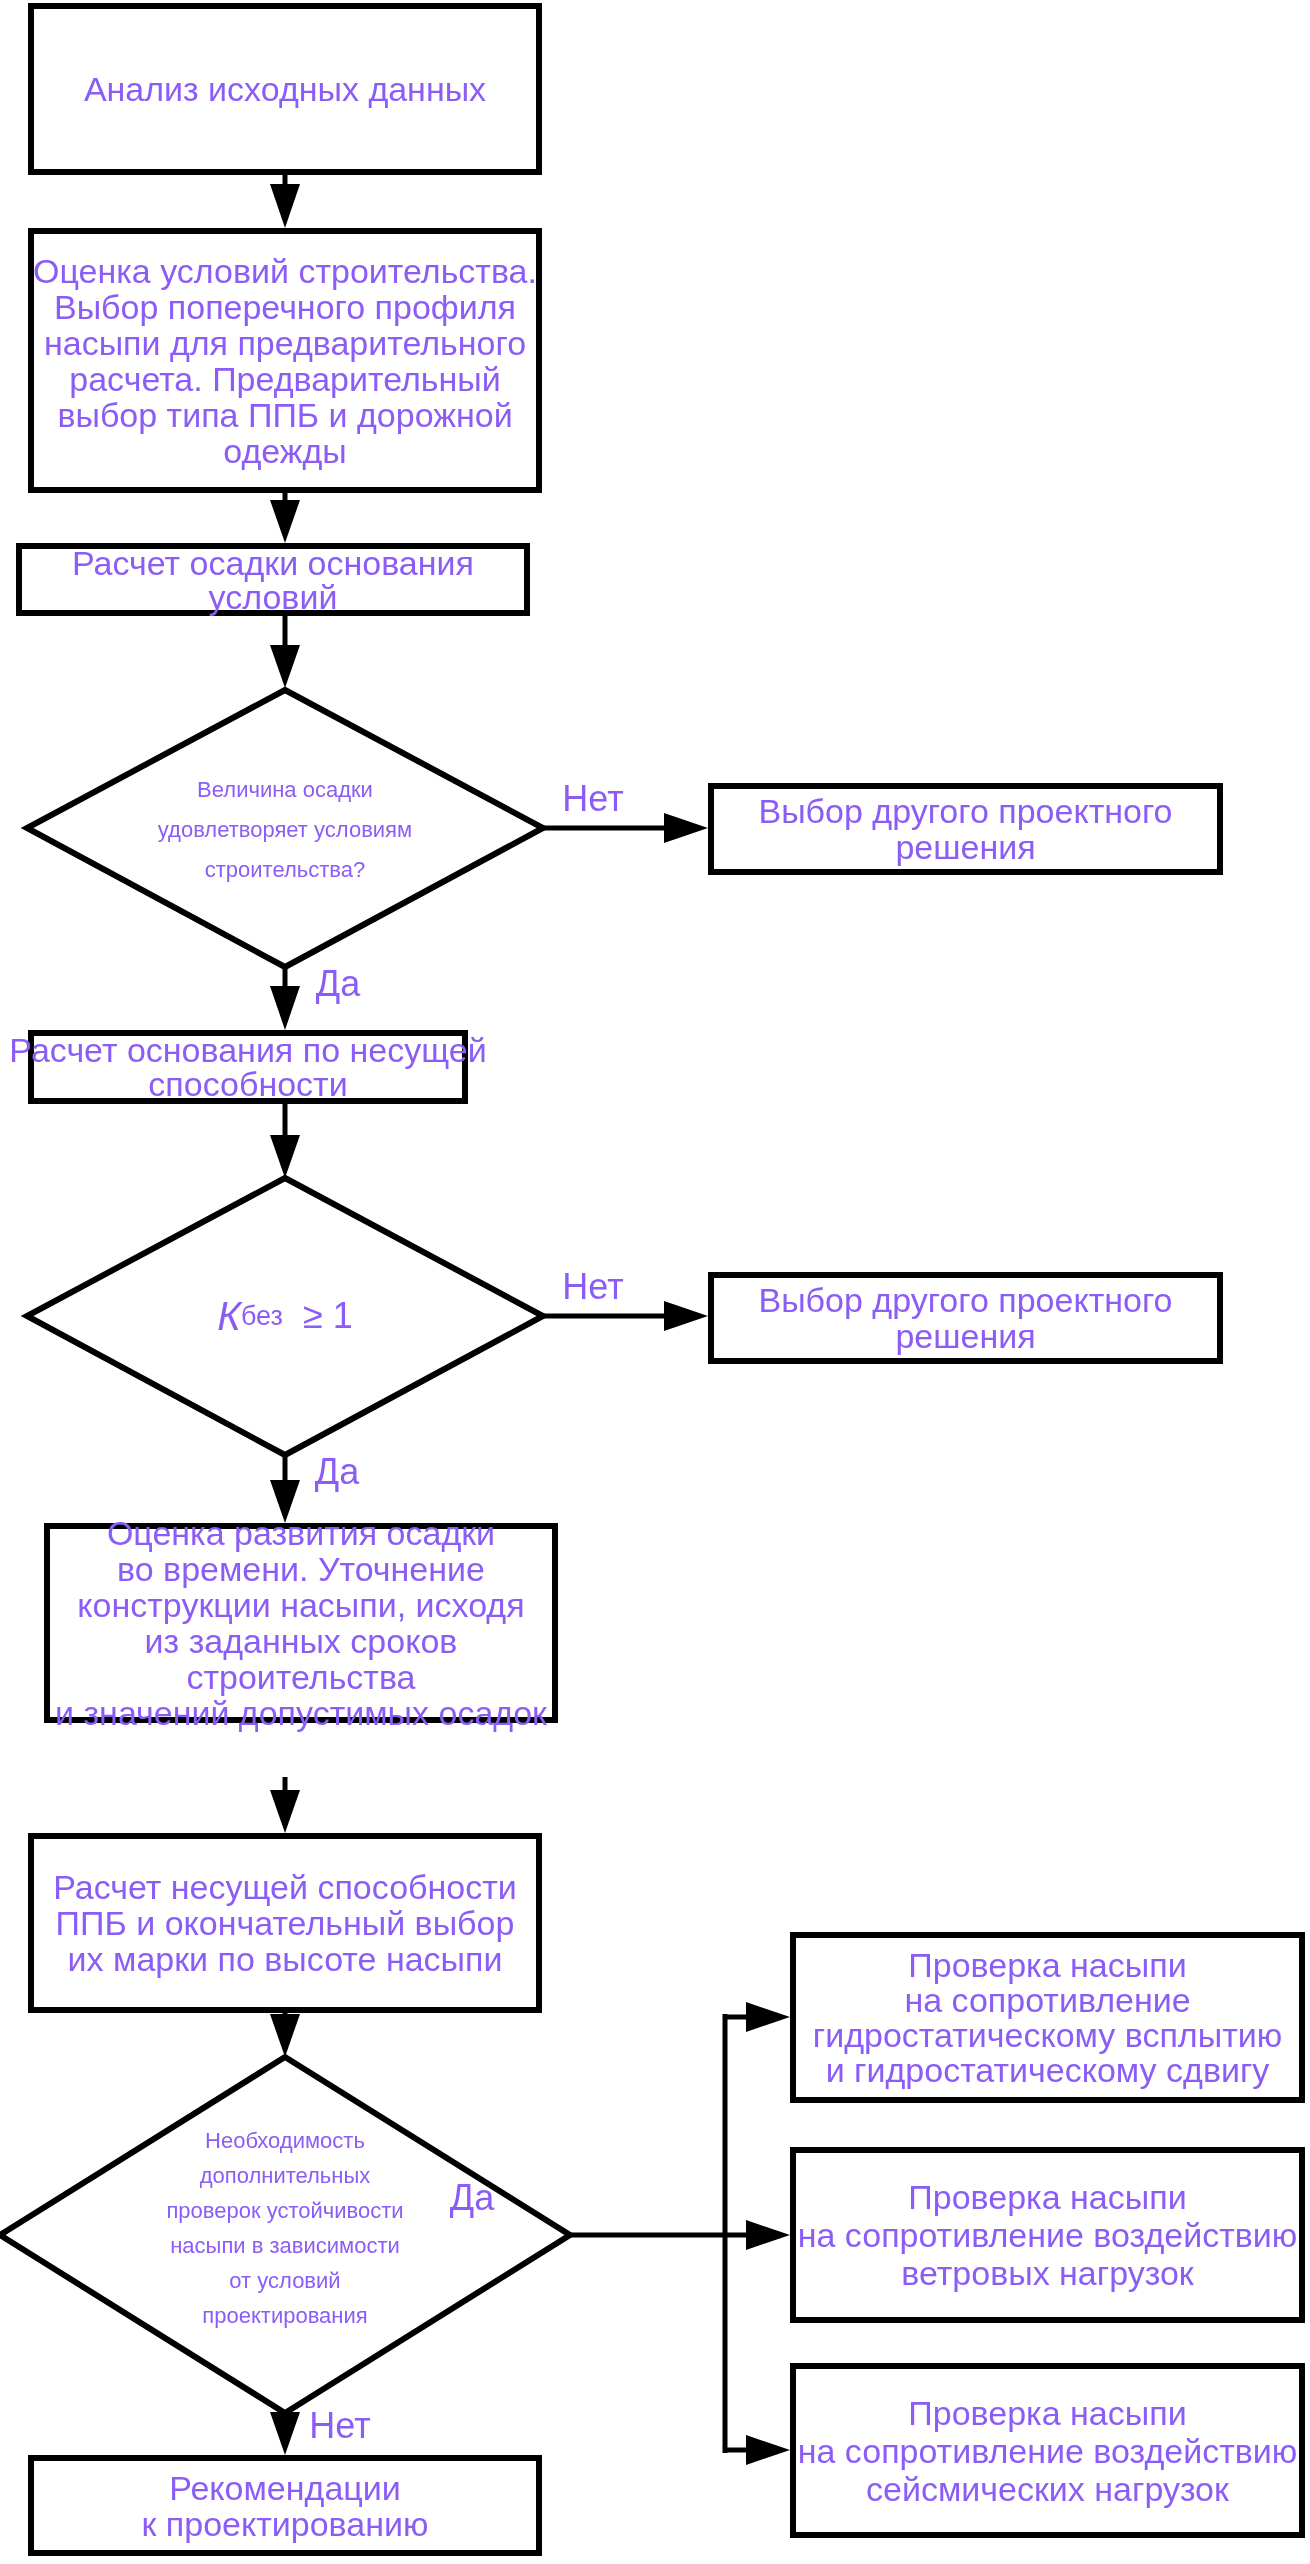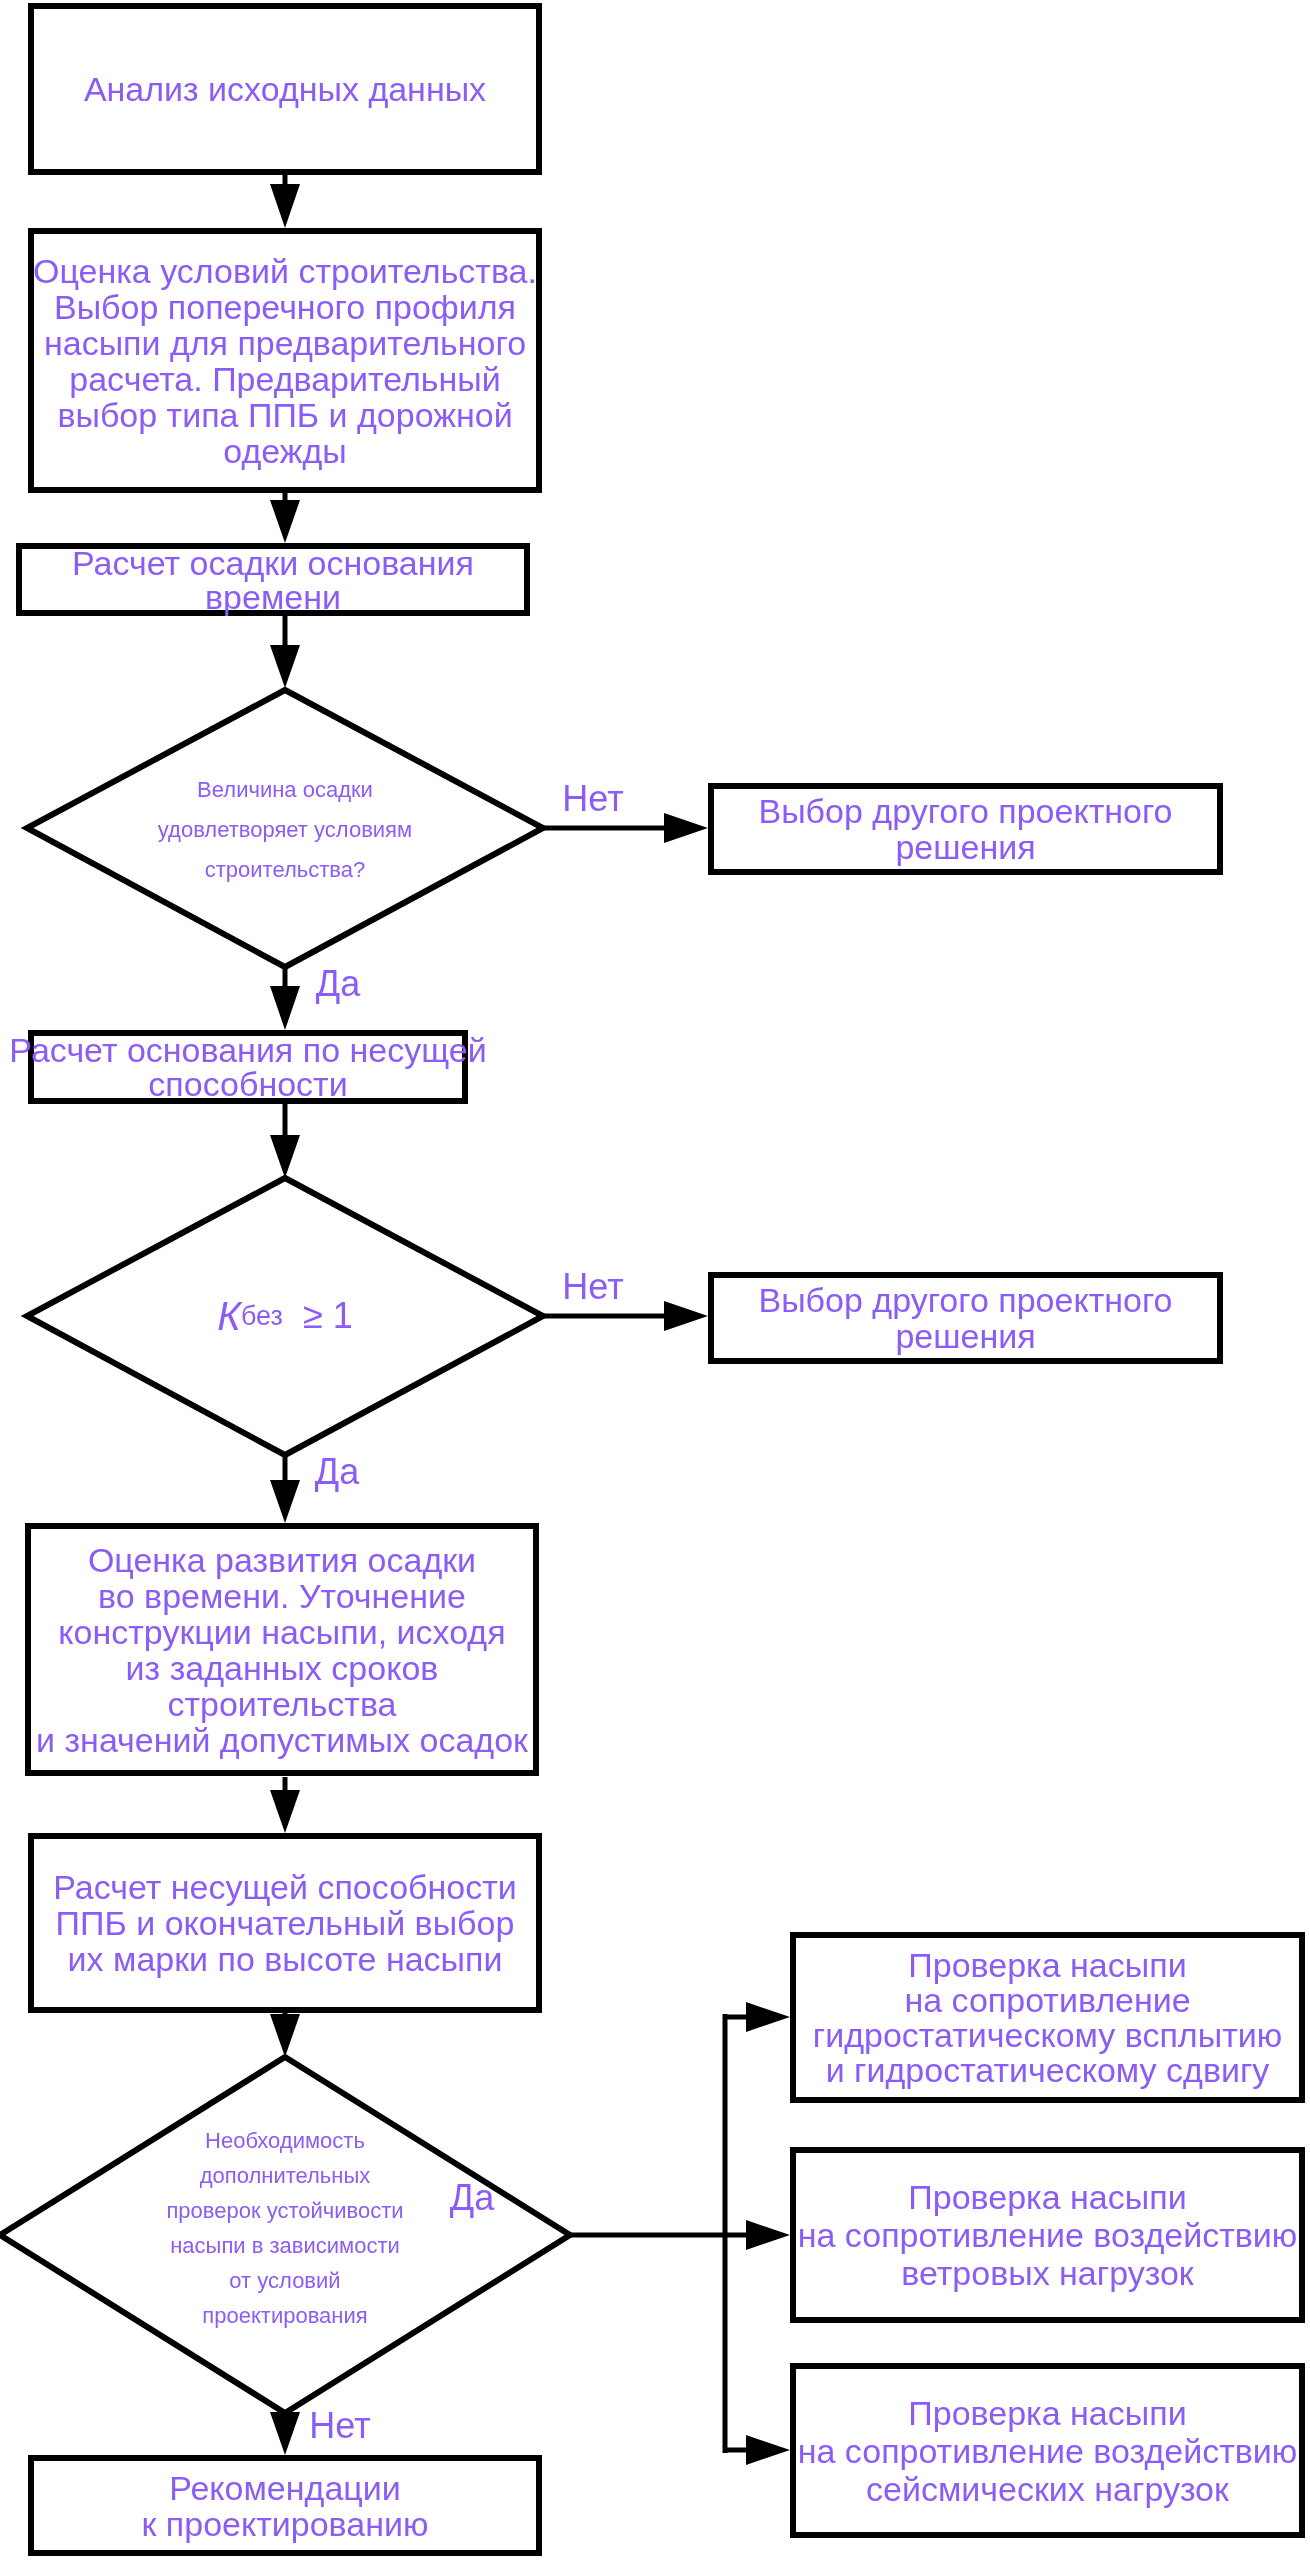--- a/index.html
+++ b/index.html
@@ -88,21 +88,21 @@
     <div class="ln">Оценка условий строительства.</div>
     <div class="ln">Выбор поперечного профиля</div>
     <div class="ln">насыпи для предварительного</div>
     <div class="ln">расчета. Предварительный</div>
     <div class="ln">выбор типа ППБ и дорожной</div>
     <div class="ln">одежды</div>
   </div>
 
   <div class="node" style="left:16px;top:543px;width:514px;height:73px;line-height:34px;">
     <div class="ln">Расчет осадки основания</div>
-    <div class="ln">времени</div>
+    <div class="ln">условий</div>
   </div>
 
   <div class="dtext" style="left:285px;top:830px;width:460px;">
     <div class="ln">Величина осадки</div>
     <div class="ln">удовлетворяет условиям</div>
     <div class="ln">строительства?</div>
   </div>
 
   <div class="edge-label" style="left:593px;top:799px;">Нет</div>
   <div class="edge-label" style="left:338px;top:984px;">Да</div>
@@ -122,21 +122,21 @@
   </div>
 
   <div class="edge-label" style="left:593px;top:1287px;">Нет</div>
   <div class="edge-label" style="left:337px;top:1472px;">Да</div>
 
   <div class="node" style="left:708px;top:1272px;width:515px;height:92px;">
     <div class="ln">Выбор другого проектного</div>
     <div class="ln">решения</div>
   </div>
 
-  <div class="node" style="left:25px;top:1523px;width:514px;height:253px;">
+  <div class="node" style="left:44px;top:1523px;width:514px;height:200px;">
     <div class="ln">Оценка развития осадки</div>
     <div class="ln">во времени. Уточнение</div>
     <div class="ln">конструкции насыпи, исходя</div>
     <div class="ln">из заданных сроков</div>
     <div class="ln">строительства</div>
     <div class="ln">и значений допустимых осадок</div>
   </div>
 
   <div class="node" style="left:28px;top:1833px;width:514px;height:180px;">
     <div class="ln">Расчет несущей способности</div>

